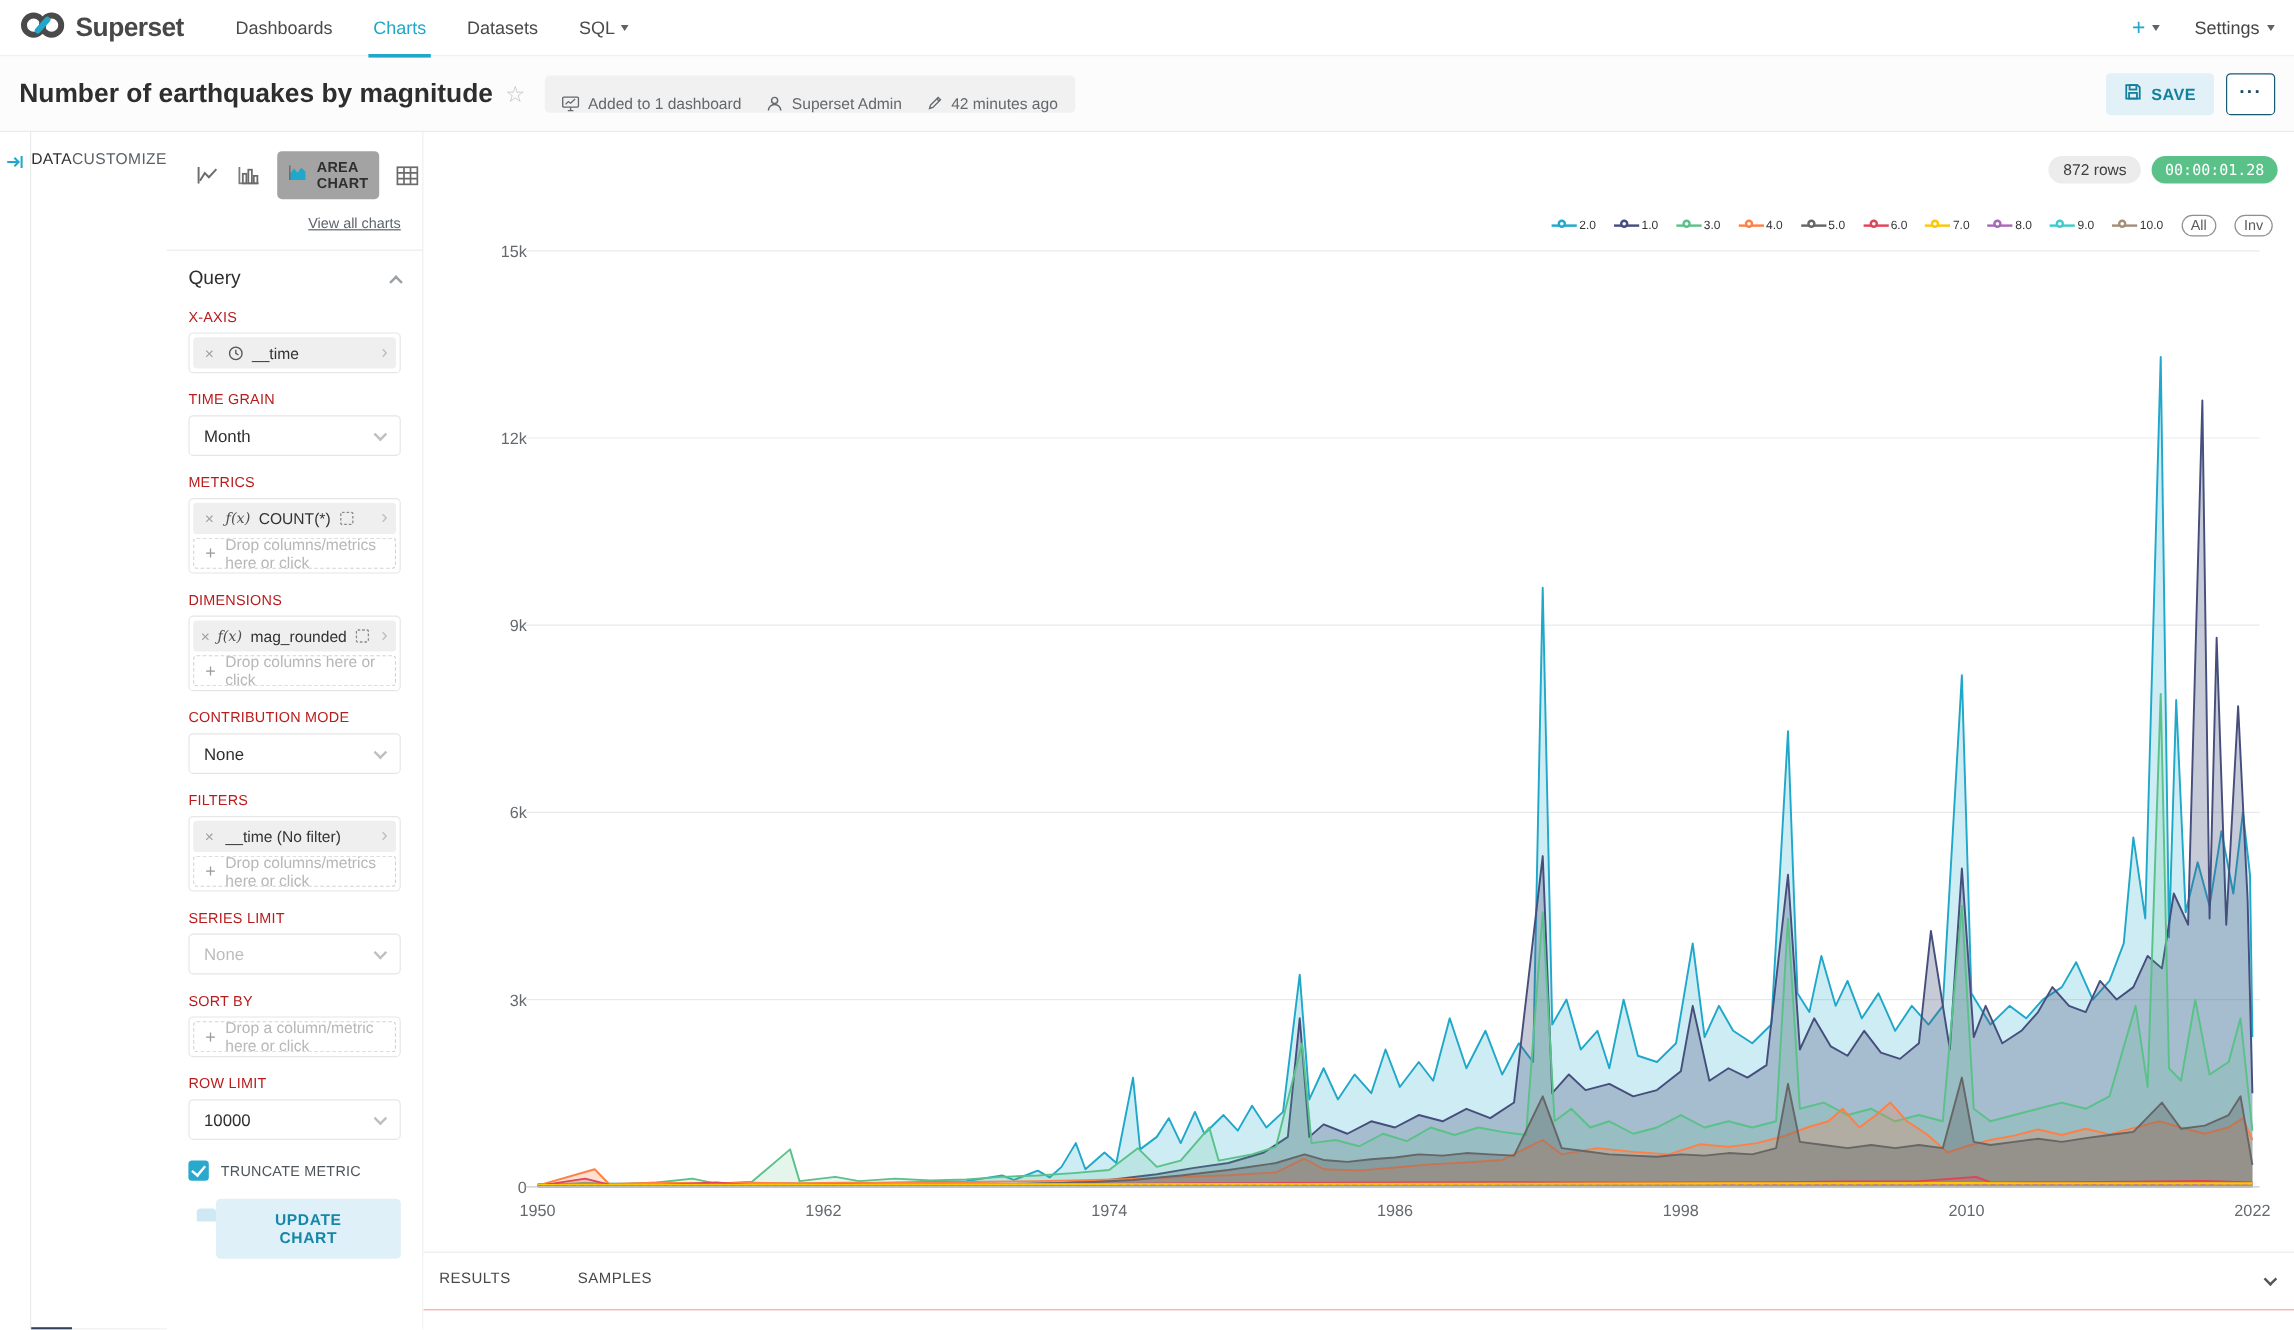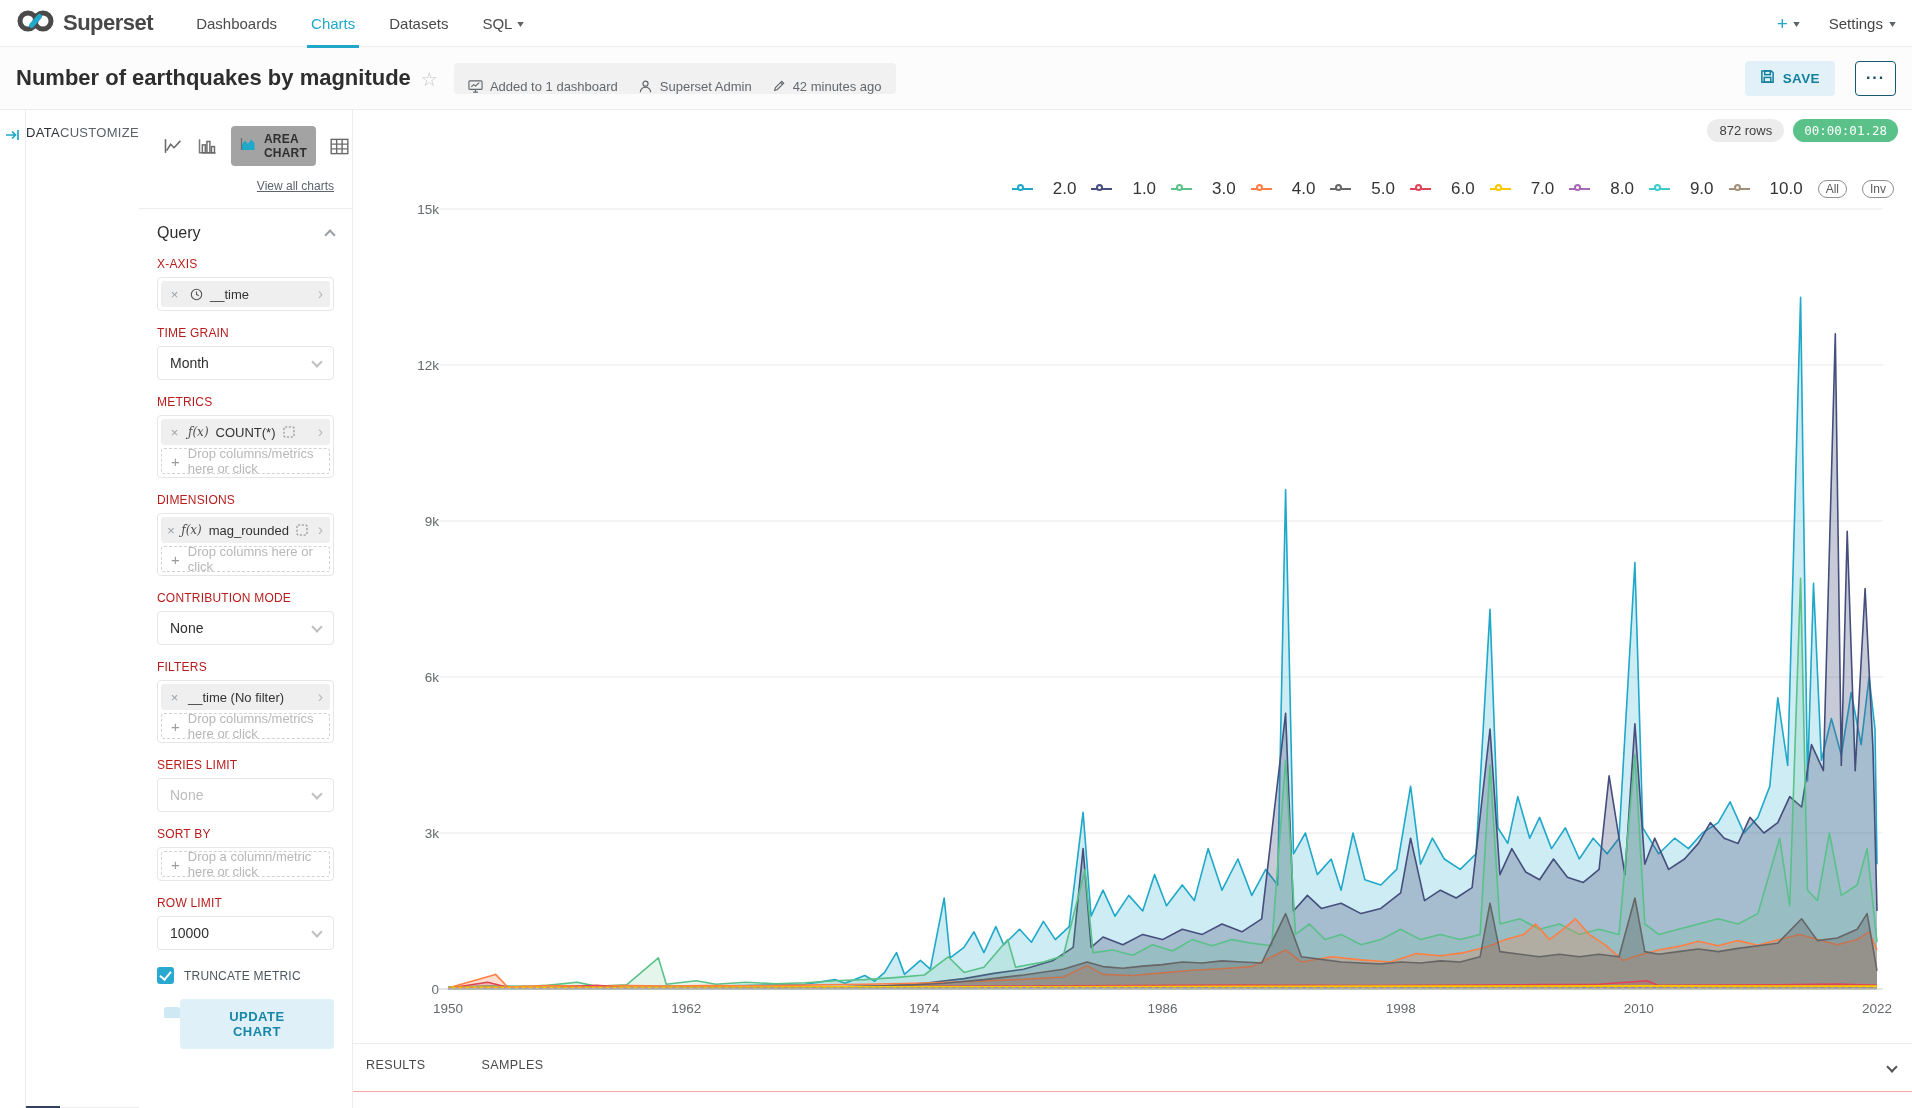--- a/index.html
+++ b/index.html
@@ -17,21 +17,21 @@
   .nav-plus{display:flex;align-items:center;gap:6px}
   .plus-glyph{color:#20A7C9;font-size:19px;line-height:1}
   .caret{font-size:10px;color:#5d6368;transform:scaleX(1.3)}
   .settings{display:flex;align-items:center;gap:7px;font-size:15px;color:#454545}
   
   .header{height:63px;display:flex;align-items:center;padding:0 16px;background:#fcfcfc;border-bottom:1px solid #ececec}
   .page-title{font-size:22px;font-weight:bold;color:#2e2e2e}
   .star{font-size:19px;color:#c3c3c3;margin:2px 8px 0 10px}
   .badge-group{display:flex;align-items:flex-end;background:#f1f1f1;border-radius:4px;height:31px;padding:0 14px;gap:20px;margin-left:8px}
   .hbadge{display:flex;align-items:center;gap:7px;font-size:13px;color:#63686d}
-  .header-right{margin-left:auto;display:flex;align-items:flex-end;gap:20px}
+  .header-right{margin-left:auto;display:flex;align-items:flex-end;gap:10px}
   .save-btn{display:flex;align-items:center;gap:8px;background:#e2f1f7;color:#13809e;font-weight:bold;
     font-size:13.5px;letter-spacing:.4px;height:35px;padding:0 15px;border:none;border-radius:4px;cursor:pointer}
   .more-btn{width:41px;height:35px;border:1px solid #155a72;border-radius:4px;background:#fff;color:#1c4c5e;
     font-size:16px;font-weight:bold;display:flex;align-items:center;justify-content:center;cursor:pointer;letter-spacing:1px}
   
   .main{display:flex;height:998px}
   .collapse-strip{width:26px;border-right:1px solid #ececec;padding-top:18px;display:flex;justify-content:center}
   .panel{width:327px;border-right:1px solid #ececec;display:flex;flex-direction:row}
   .panel-tabs{display:flex;border-bottom:1px solid #ececec}
   .panel-tab{flex:1;text-align:center;padding:15px 0 13px;font-size:13px;color:#5a6167;letter-spacing:.3px;position:relative;cursor:pointer}
@@ -64,25 +64,25 @@
   .checkbox-row{display:flex;align-items:center;gap:10px;margin-top:17px}
   .checkbox{width:17px;height:17px;background:#28a9cd;border-radius:3px;position:relative;cursor:pointer}
   .checkbox::after{content:'';position:absolute;left:5px;top:2px;width:5px;height:9px;border-right:2px solid #fff;border-bottom:2px solid #fff;transform:rotate(40deg)}
   .checkbox-label{font-size:12px;color:#4e565d;letter-spacing:.2px}
   .panel-bottom{margin-top:15px;display:flex;align-items:flex-start}
   .ghost-checkbox{width:17px;height:11px;background:#cfe9f4;border-radius:3px 3px 0 0;margin-left:7px;margin-top:8px}
   .update-btn{margin:0 auto;background:#dff0f8;color:#1787a8;font-weight:bold;font-size:13px;letter-spacing:.5px;
     padding:10px 27px;border:none;border-radius:4px;cursor:pointer}
   
   .chart-area{flex:1;position:relative;background:#fff}
-  .badges{position:absolute;top:9px;right:14px;display:flex;gap:9px;align-items:center;z-index:3}
+  .badges{position:absolute;top:20px;right:14px;display:flex;gap:9px;align-items:center;z-index:3}
   .rows-badge{background:#ececec;color:#3e3e3e;font-size:13px;height:23px;display:flex;align-items:center;padding:0 12px;border-radius:12px}
   .timer-badge{background:#5ac189;color:#fff;font-family:"DejaVu Sans Mono",monospace;font-size:12.5px;height:23px;display:flex;align-items:center;padding:0 11px;border-radius:12px}
   .legend{position:absolute;top:69px;right:18px;display:flex;align-items:center;gap:15px;z-index:3}
-  .lg-item{display:flex;align-items:center;gap:20px;font-size:17px;color:#343434;cursor:pointer}
+  .lg-item{display:flex;align-items:center;gap:2px;font-size:10px;color:#343434;cursor:pointer}
   .lg-marker{position:relative;width:21px;height:10px}
   .lg-marker .ln{position:absolute;left:0;right:0;top:4px;height:2px}
   .lg-marker .dot{position:absolute;left:5px;top:0;width:7px;height:7px;border-width:2px;border-style:solid;border-radius:50%;background:#fff}
   .lg-btn{border:1px solid #8f8f8f;color:#5c5c5c;font-size:12px;border-radius:10px;padding:1px 7px;cursor:pointer}
   svg.chart{position:absolute;left:0;top:0;z-index:1}
   .results{position:absolute;left:0;right:0;bottom:0;height:65px;border-top:1px solid #ebebeb;background:#fff;z-index:4}
   .results-tabs{display:flex;gap:56px;padding:14px 0 19px 13px;border-bottom:1px solid #fca5a5}
   .results-tab{font-size:12.5px;color:#494949;letter-spacing:.4px;cursor:pointer}
   .results-chev{position:absolute;right:16px;top:13px;cursor:pointer}
   .results-chev .chev{border-color:#555}

